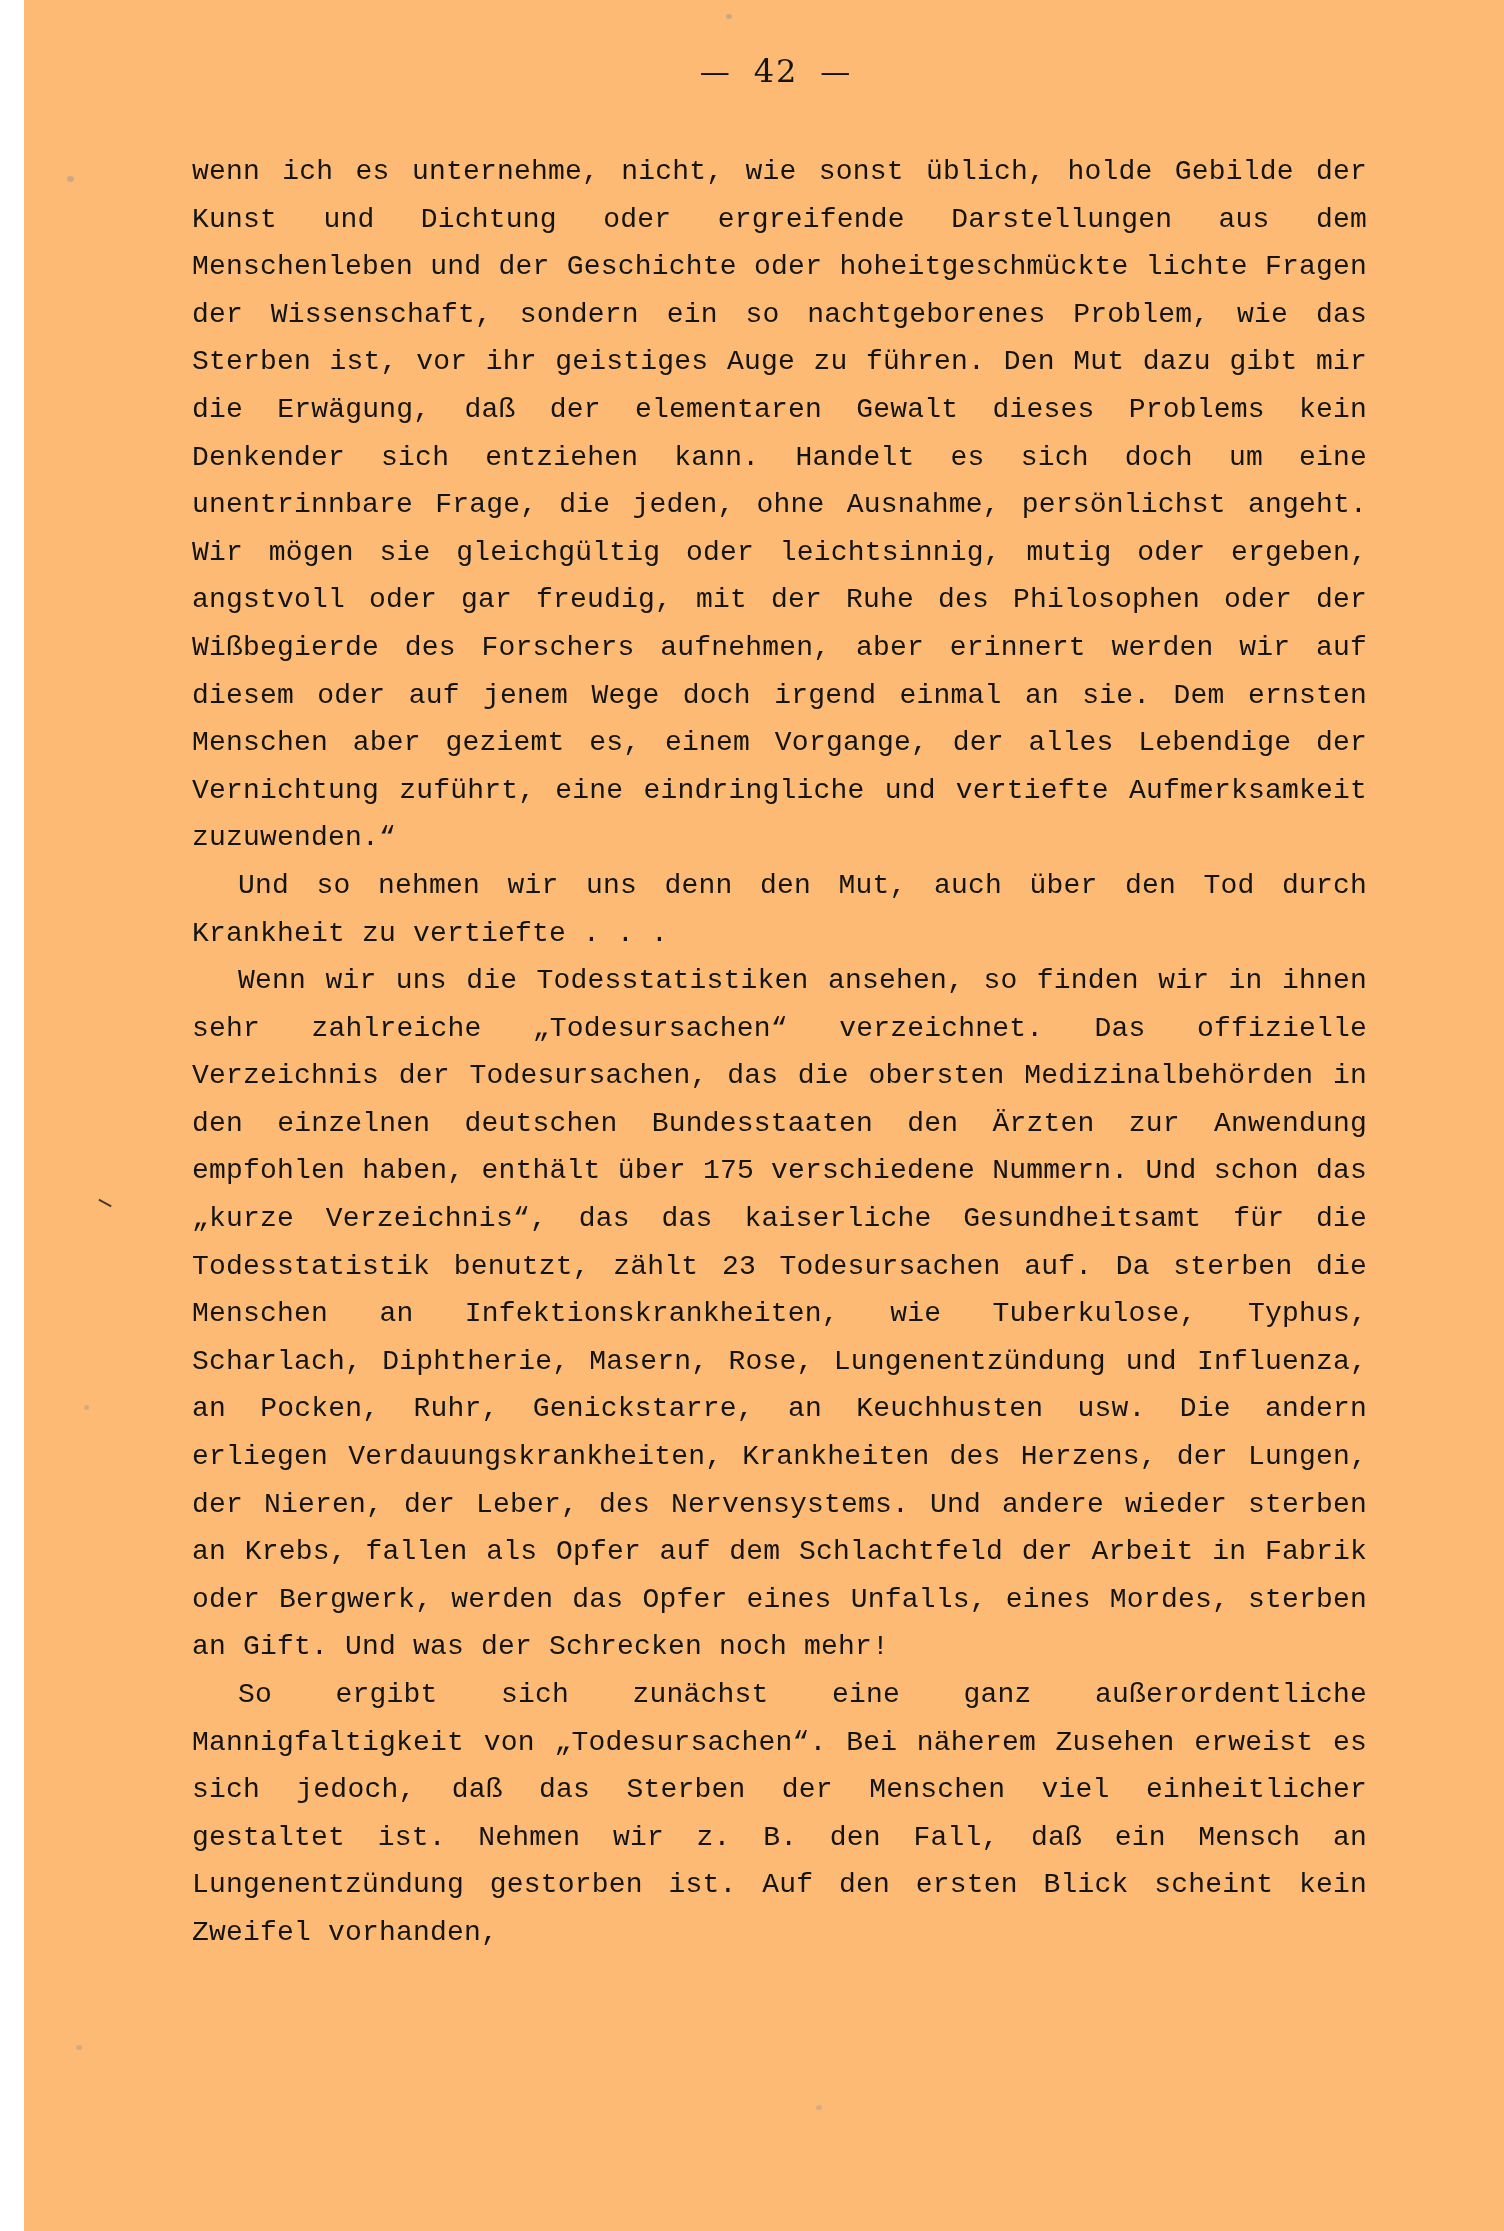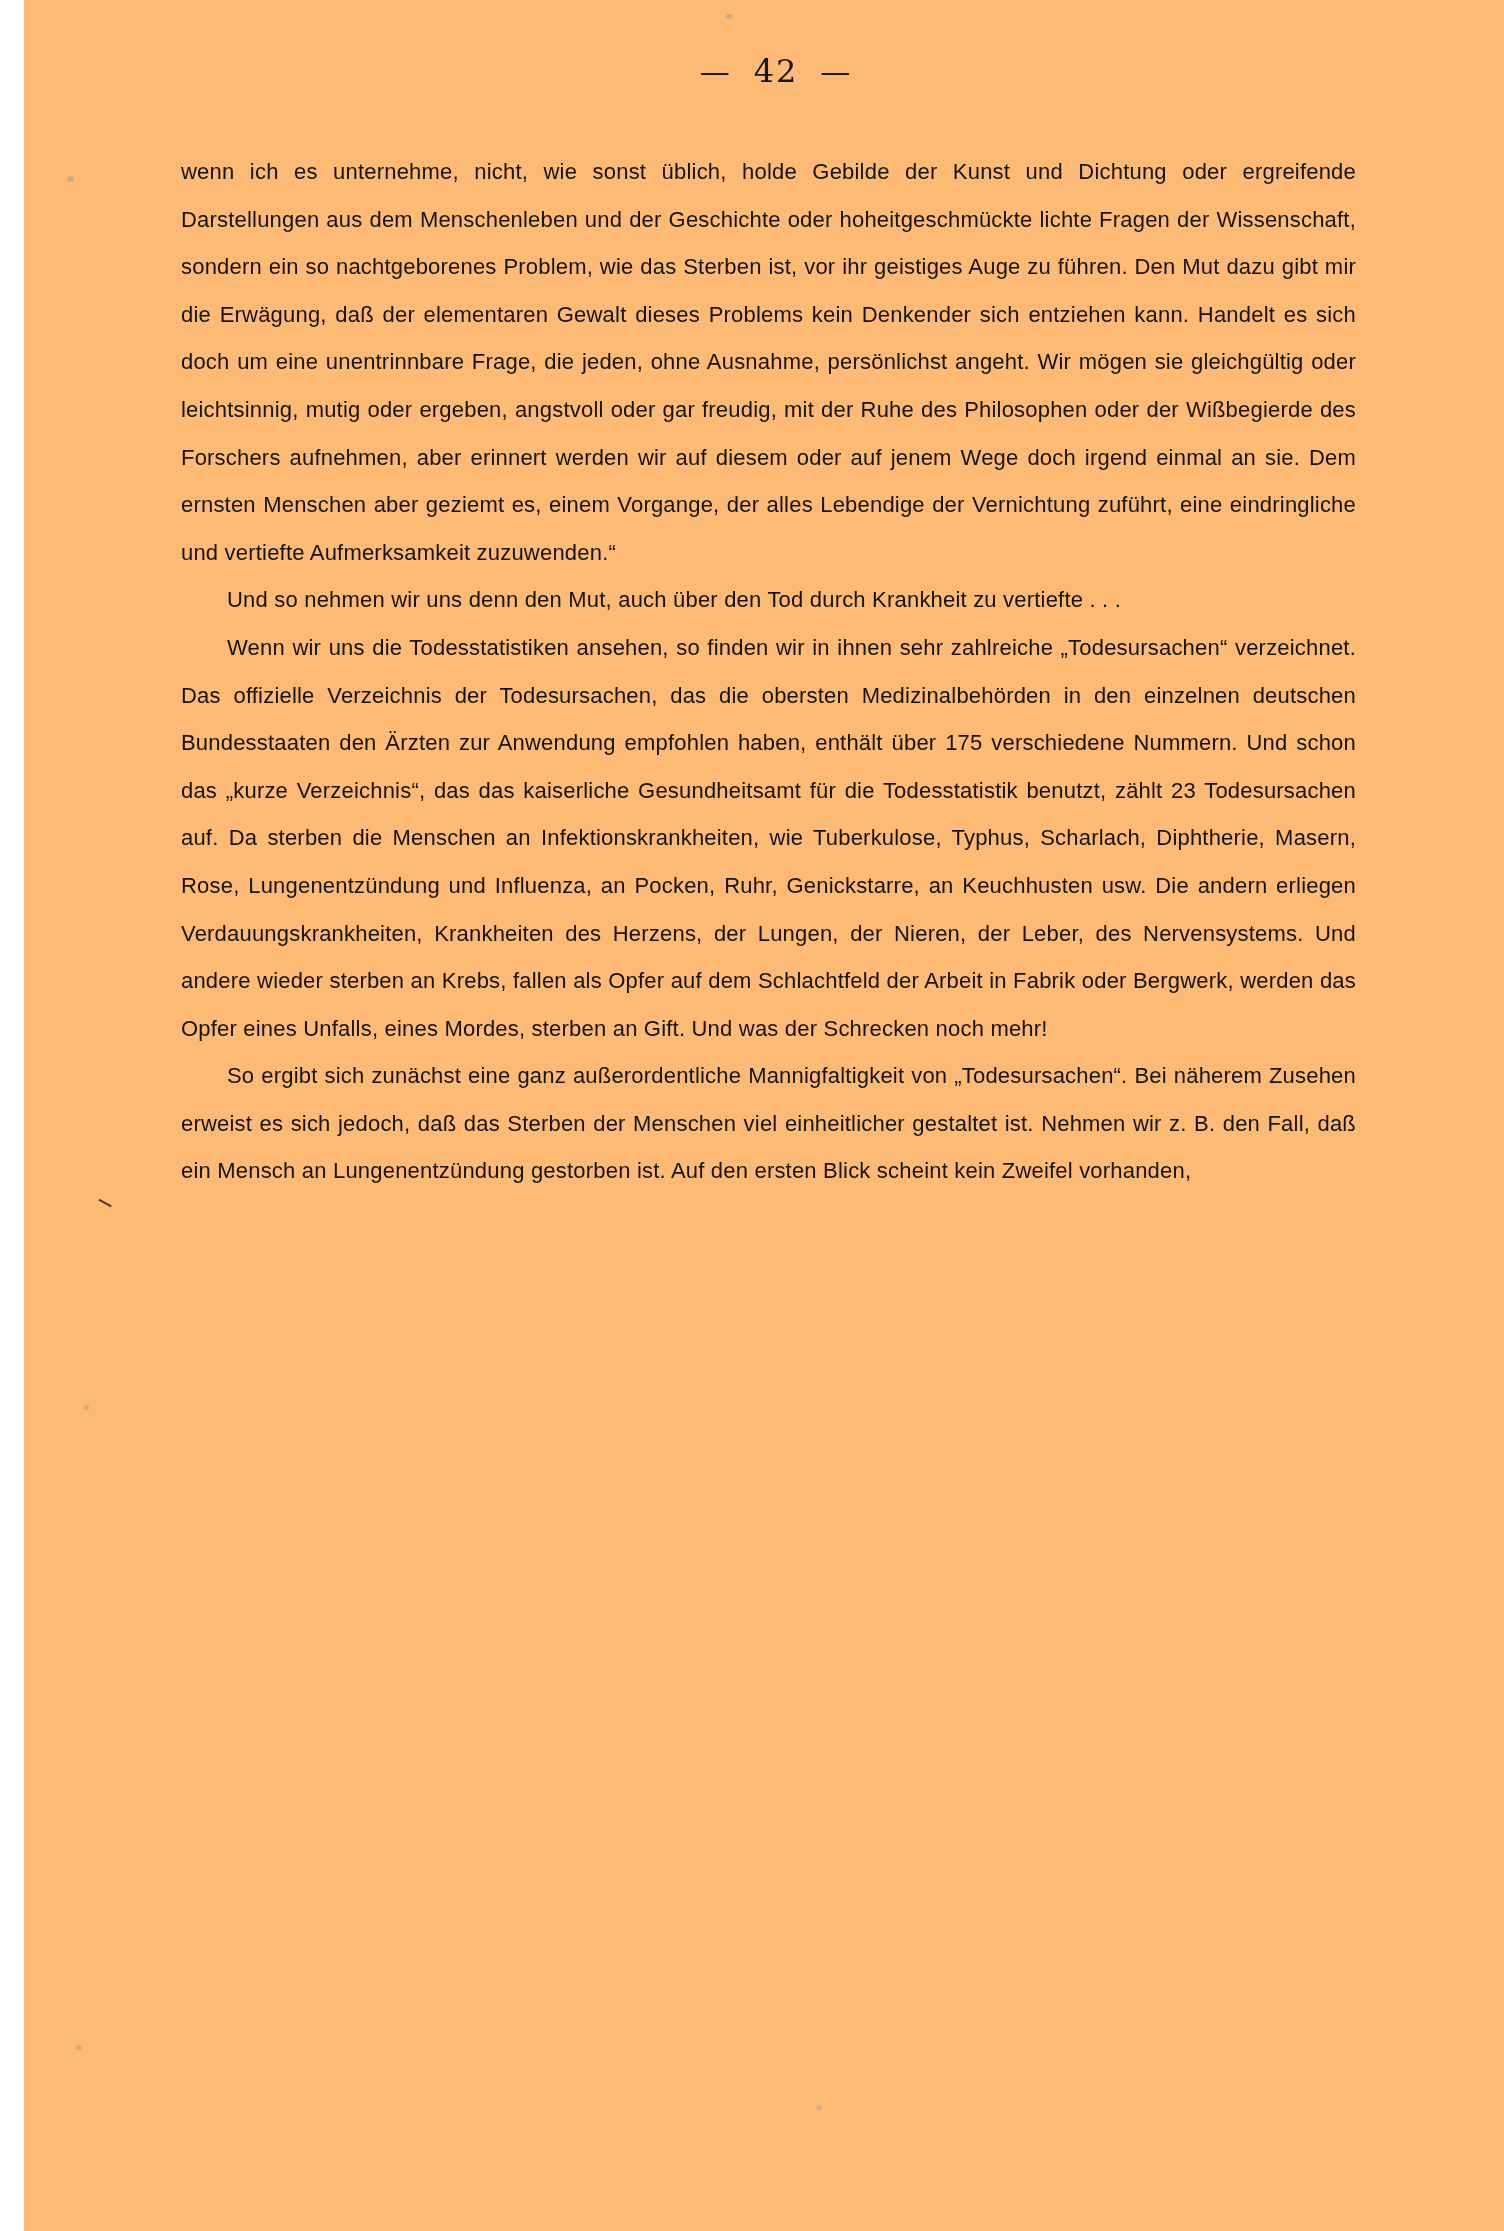--- a/index.html
+++ b/index.html
@@ -35,24 +35,24 @@
     color: #141414;
   }
   .page-number .dash {
     display: inline-block;
     margin: 0 22px;
     font-size: 30px;
   }
   .body-text {
     position: absolute;
     top: 148px;
-    left: 157px;
+    left: 168px;
     width: 1175px;
-    font-family: Liberation Sans, sans-serif;
-    font-size: 22px;
+    font-family: Liberation Mono, monospace;
+    font-size: 28px;
     line-height: 47.6px;
     text-align: justify;
     text-justify: inter-word;
     color: #141414;
     letter-spacing: 0.2px;
   }
   .body-text p {
     margin: 0 0 0 0;
     text-indent: 0;
   }

